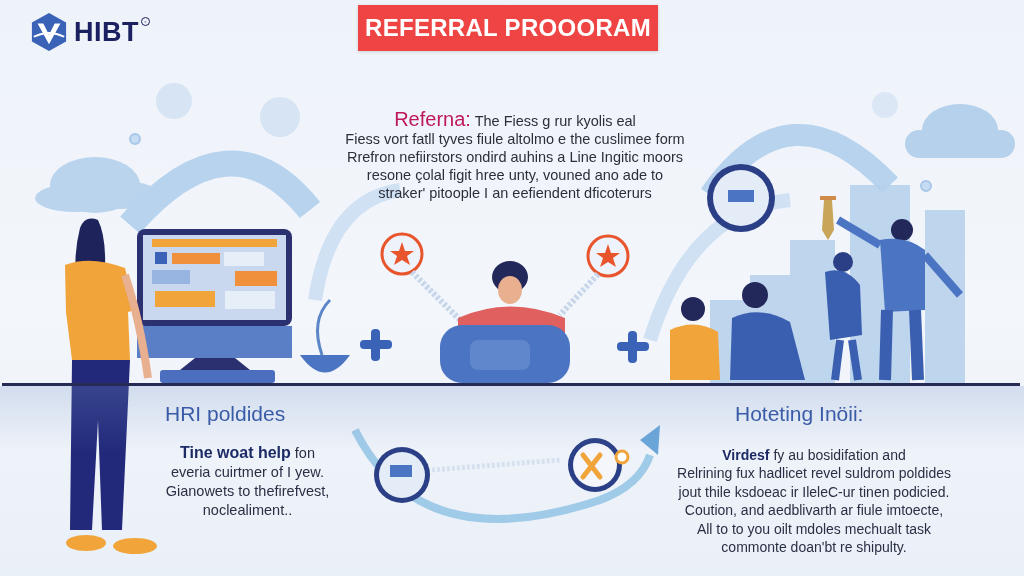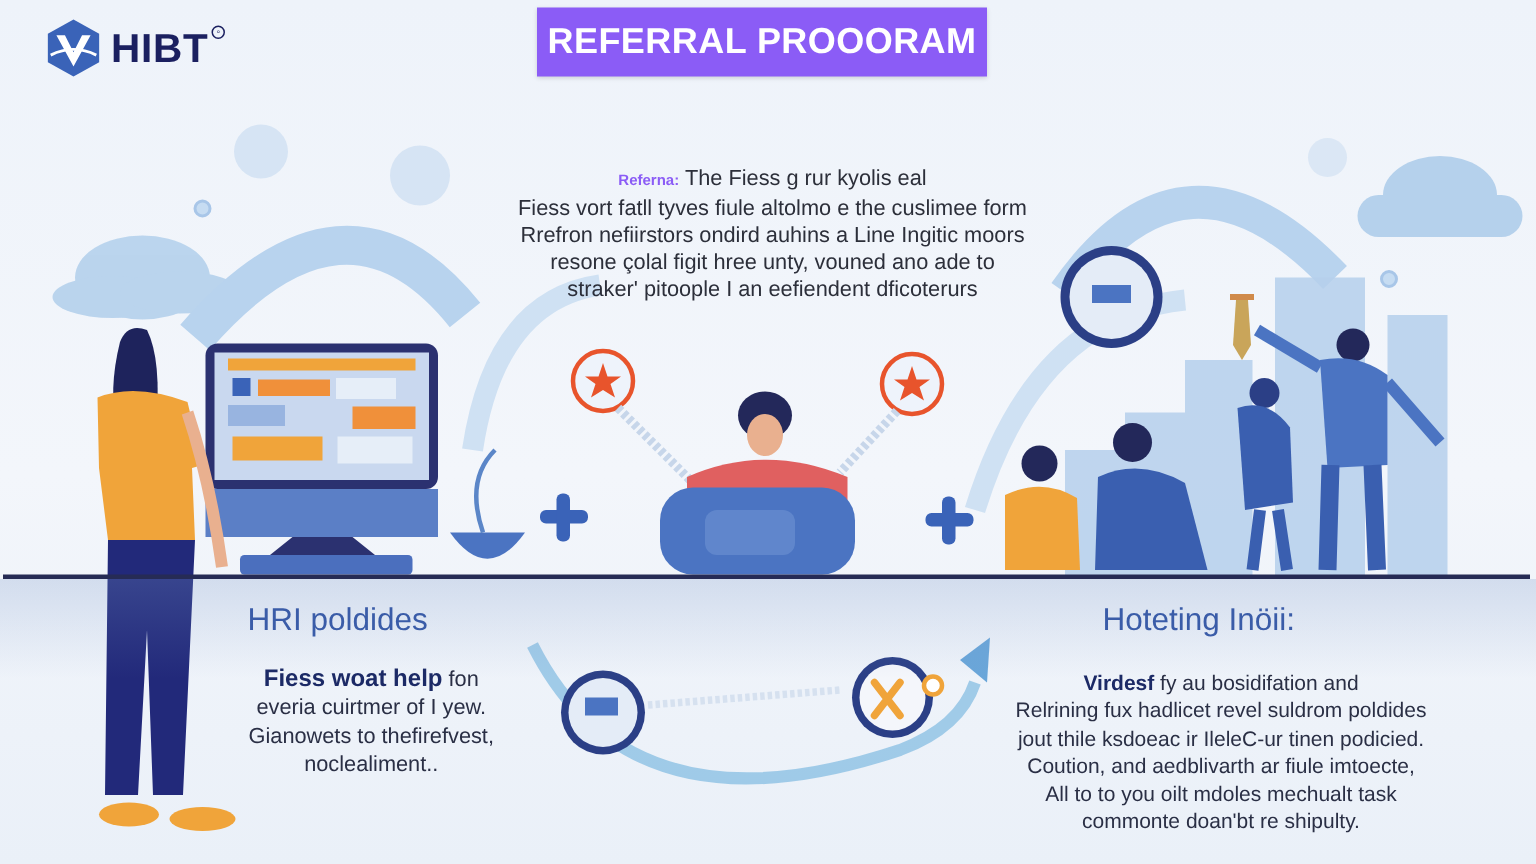--- a/index.html
+++ b/index.html
@@ -14,29 +14,29 @@
 
   
   .logo { left: 30px; top: 12px; display: flex; align-items: center; gap: 6px; text-align: right; }
   .logo-mark { width: 38px; height: 40px; }
   .logo-text { font-weight: 700; font-size: 27px; color: #1b2060; letter-spacing: 0.5px; }
   .logo-tm { font-size: 7px; color: #1b2060; border: 1px solid #1b2060; border-radius: 50%; width: 9px; height: 9px; display:flex; align-items:center; justify-content:center; margin-left:-4px; margin-top:-22px; }
 
   
   .title-banner {
     left: 358px; top: 5px; width: 300px; height: 46px;
-    background: #8b5cf6; color: #ffffff;
+    background: #ef4444; color: #ffffff;
     display: flex; align-items: center; justify-content: center;
     font-weight: 700; font-size: 24px; letter-spacing: 0.3px;
     box-shadow: 0 1px 3px rgba(0,0,0,0.15);
   }
 
   
   .intro { left: 330px; top: 110px; width: 370px; text-align: center; font-size: 14.5px; line-height: 18px; color: #2c2f3a; }
-  .intro .lead { font-weight: 700; color: #8b5cf6; font-size: 10px; }
+  .intro .lead { font-weight: 400; color: #be185d; font-size: 20px; }
 
   
   .left-heading { left: 165px; top: 402px; font-size: 21px; color: #3a5ca8; }
   .left-body { left: 155px; top: 443px; width: 185px; text-align: center; font-size: 14.5px; line-height: 19px; color: #2a2f45; }
   .left-body .lead { font-weight: 700; color: #1c2a66; font-size: 16px; }
 
   
   .right-heading { left: 735px; top: 402px; font-size: 21px; color: #3a5ca8; }
   .right-body { left: 664px; top: 446px; width: 300px; text-align: center; font-size: 14px; line-height: 18.4px; color: #2a2f45; }
   .right-body .lead { font-weight: 700; color: #1c2a66; }
@@ -202,21 +202,21 @@
   </div>
   <div>Fiess vort fatll tyves fiule altolmo e the cuslimee form</div>
   <div>Rrefron nefiirstors ondird auhins a Line Ingitic moors</div>
   <div>resone çolal figit hree unty, vouned ano ade to</div>
   <div>straker' pitoople I an eefiendent dficoterurs</div>
 </div>
 
 <div class="abs left-heading">HRI poldides</div>
 <div class="abs left-body">
   <div>
-    <span class="lead">Fiess woat help</span>
+    <span class="lead">Tine woat help</span>
     <span>fon</span>
   </div>
   <div>everia cuirtmer of I yew.</div>
   <div>Gianowets to thefirefvest,</div>
   <div>noclealiment..</div>
 </div>
 
 <div class="abs right-heading">Hoteting Inöii:</div>
 <div class="abs right-body">
   <div>

